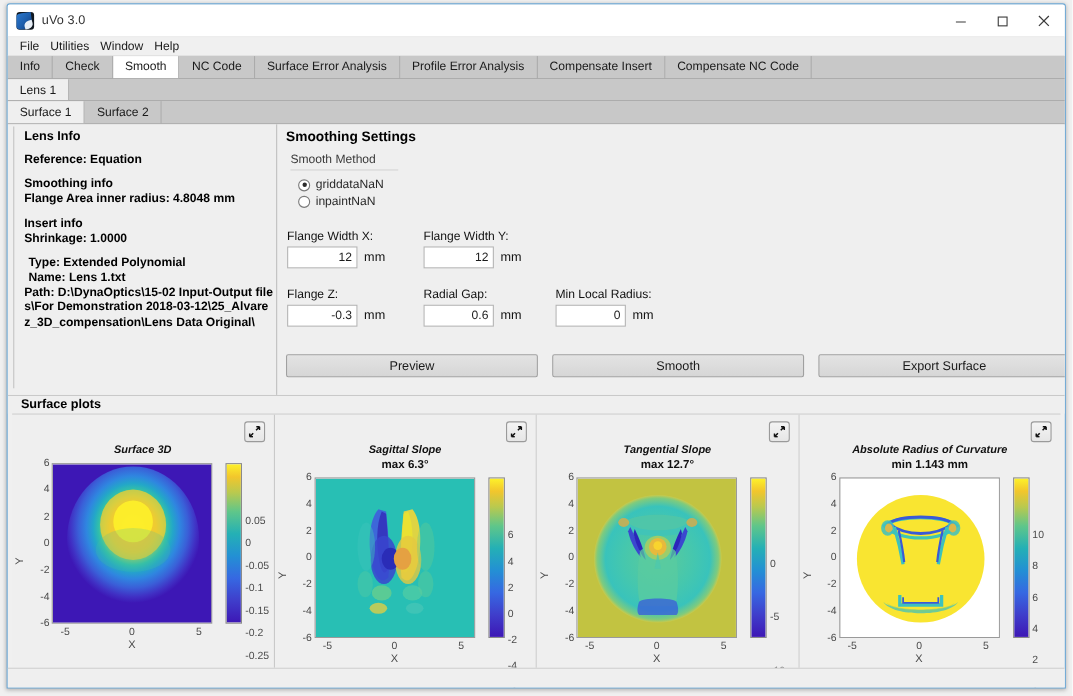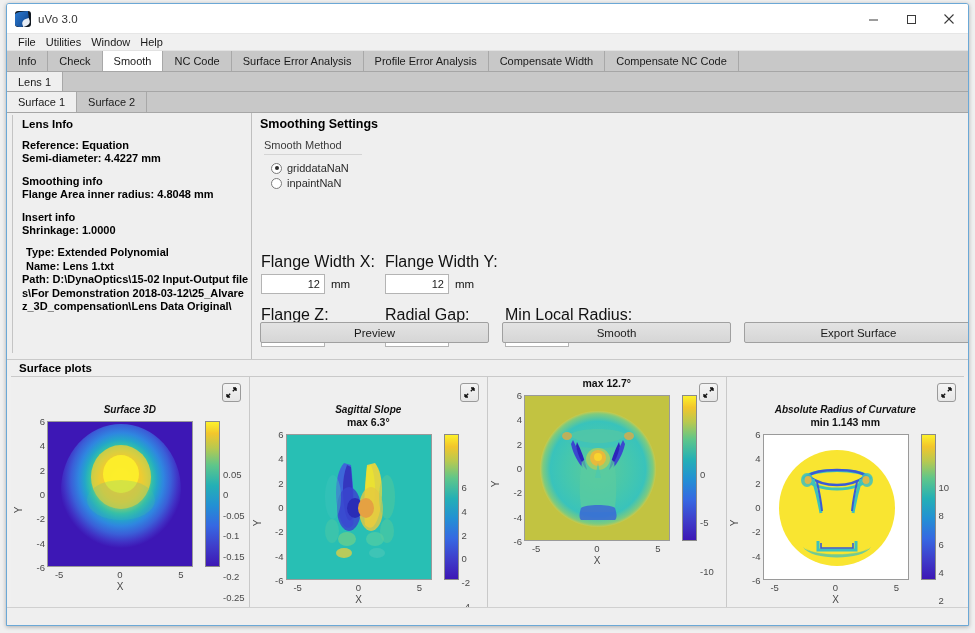--- a/index.html
+++ b/index.html
@@ -193,22 +193,22 @@
     position: absolute;
     left: 2px; top: 92px;
     width: 714px;
   }
   .field-row { position: relative; height: 53px; }
   .field {
     position: absolute;
     top: 0;
   }
   .field-label {
-    font-size: 16px; color: #111;
-    margin-bottom: 3px; white-space: nowrap; margin-top: 44px;
+    font-size: 11px; color: #111;
+    margin-bottom: 3px; white-space: nowrap;
   }
   .field-inline { display: flex; align-items: center; }
   .field-input {
     width: 64px; height: 20px;
     border: 1px solid #b4b4b4;
     background: #ffffff;
     font-family: "Liberation Sans", sans-serif;
     font-size: 11px; color: #1b1b1b;
     text-align: right;
     padding: 0 4px;
@@ -392,21 +392,21 @@
       <div class="menu-item">Help</div>
     </div>
 
     <div class="tabstrip">
       <div class="tab">Info</div>
       <div class="tab">Check</div>
       <div class="tab active">Smooth</div>
       <div class="tab">NC Code</div>
       <div class="tab">Surface Error Analysis</div>
       <div class="tab">Profile Error Analysis</div>
-      <div class="tab">Compensate Width</div>
+      <div class="tab">Compensate Insert</div>
       <div class="tab">Compensate NC Code</div>
       <div class="filler"></div>
     </div>
 
     <div class="tabstrip lvl2">
       <div class="tab active">Lens 1</div>
       <div class="filler"></div>
     </div>
 
     <div class="tabstrip lvl3">
@@ -416,21 +416,20 @@
     </div>
 
     <div class="content">
       <div class="panel-divider" style="left:244px;"></div>
 
       <div class="lensinfo">
         <div class="group-title">Lens Info</div>
         <div class="info-block">
           <div class="sp"></div>
           <div>Reference: Equation</div>
-          <div>Semi-diameter: 4.4227 mm</div>
           <div class="sp"></div>
           <div>Smoothing info</div>
           <div>Flange Area inner radius: 4.8048 mm</div>
           <div class="sp"></div>
           <div>Insert info</div>
           <div>Shrinkage: 1.0000</div>
           <div class="sp"></div>
           <div class="info-para">Type: Extended Polynomial</div>
           <div class="info-para">Name: Lens 1.txt</div>
           <div class="info-wrap">Path: D:\DynaOptics\15-02 Input-Output files\For Demonstration 2018-03-12\25_Alvarez_3D_compensation\Lens Data Original\</div>
@@ -665,20 +664,21 @@
         </div>
       </div>
 
       <div class="plot-cell">
         <div class="expand-btn">
           <svg width="11" height="11" viewBox="0 0 11 11">
             <path d="M1 10 L4.2 6.8 M1 10 L1 7 M1 10 L4 10" stroke="#111" stroke-width="1.4" fill="none"></path>
             <path d="M10 1 L6.8 4.2 M10 1 L10 4 M10 1 L7 1" stroke="#111" stroke-width="1.4" fill="none"></path>
           </svg>
         </div>
+        <div class="plot-title">Tangential Slope</div>
         <div class="plot-sub">max 12.7°</div>
         <div class="axes-area">
           <div class="ylabel">Y</div>
           <div class="yticks">
             <div class="ytick" style="top:0%">6</div>
             <div class="ytick" style="top:16.67%">4</div>
             <div class="ytick" style="top:33.33%">2</div>
             <div class="ytick" style="top:50%">0</div>
             <div class="ytick" style="top:66.67%">-2</div>
             <div class="ytick" style="top:83.33%">-4</div>

